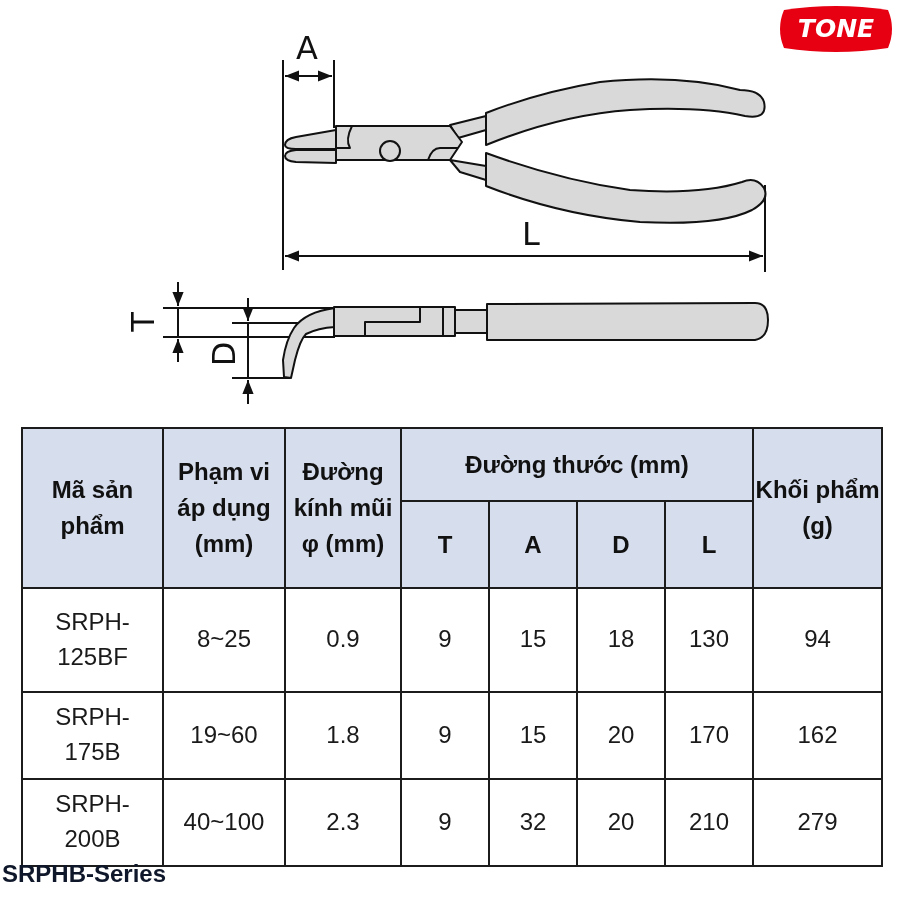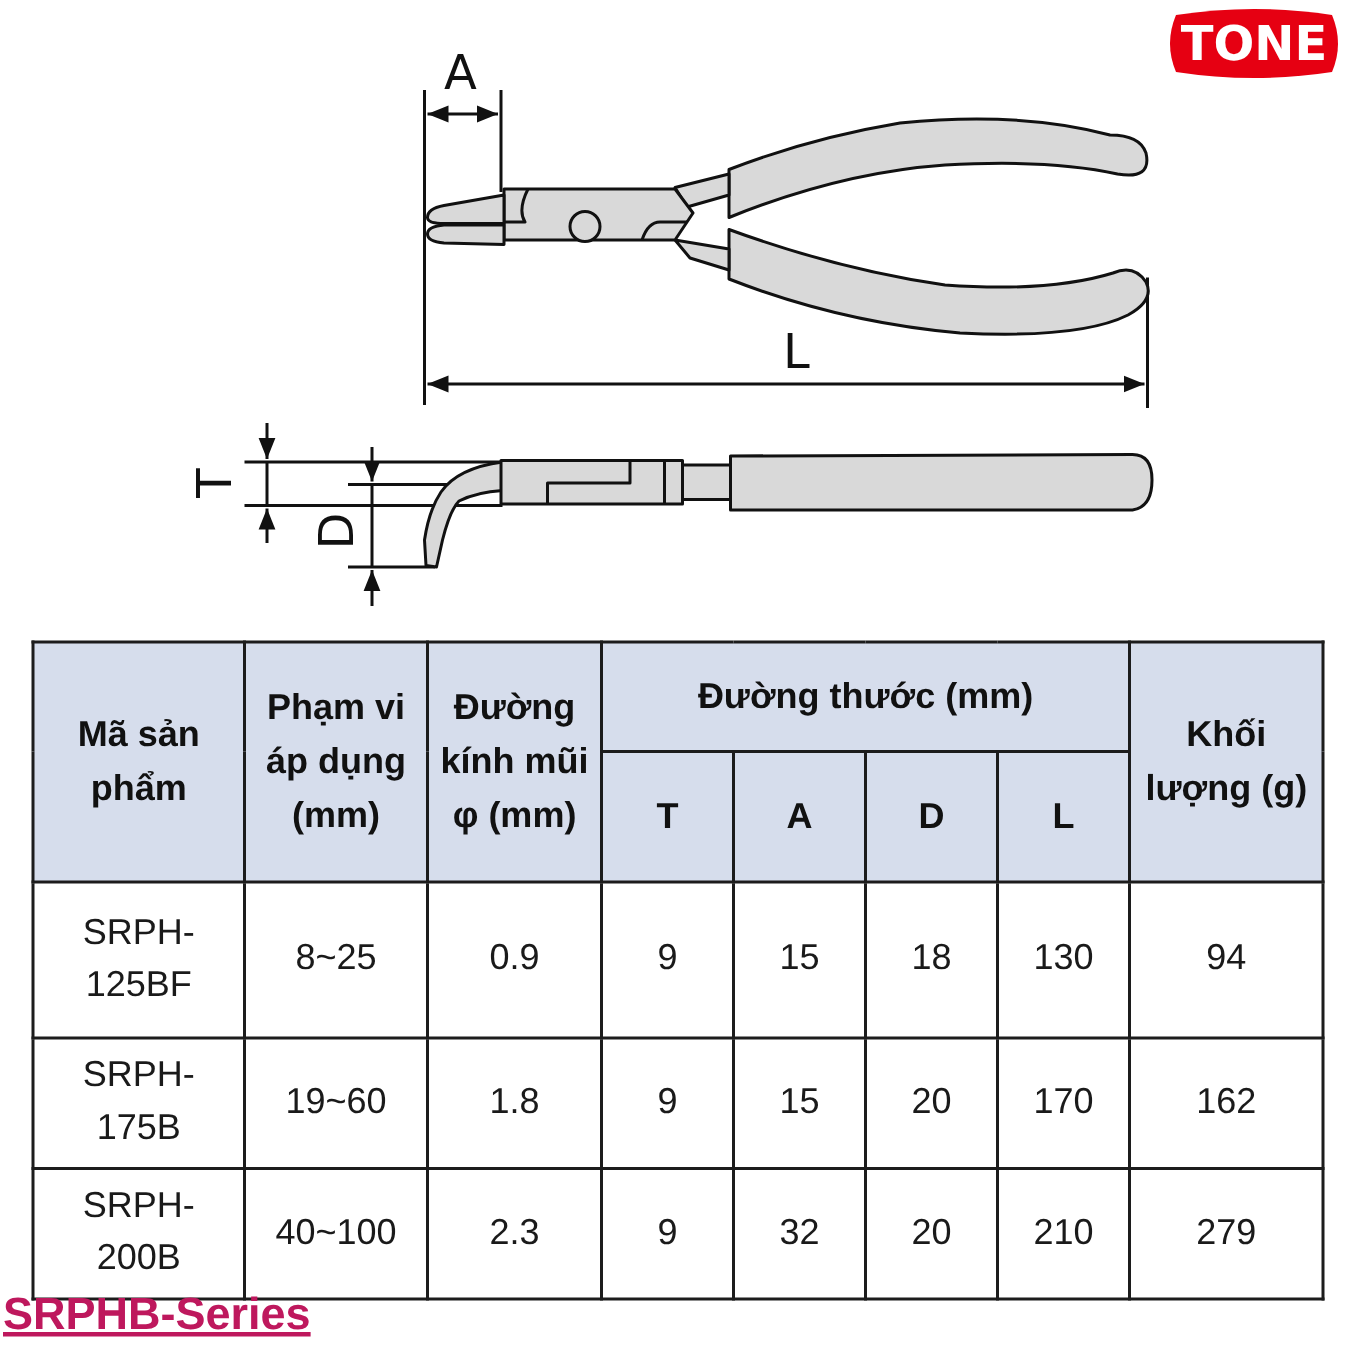--- a/index.html
+++ b/index.html
@@ -1,30 +1,30 @@
 <!DOCTYPE html>
 <html><head>
 <meta charset="utf-8">
 <style>
   html, body { margin:0; padding:0; background:#ffffff; }
   body { width:900px; height:900px; position:relative; overflow:hidden;
          font-family:"Liberation Sans", "DejaVu Sans", sans-serif; color:#1a1a1a; }
   .logo { position:absolute; left:776px; top:4px; width:120px; height:50px; }
   .logo svg { display:block; }
   .logo-text { position:absolute; left:0; top:0; width:120px; height:50px; line-height:50px;
-               text-align:center; color:#fff; font-weight:bold; font-size:32px; letter-spacing:0px;
-               font-family:"DejaVu Sans", sans-serif; }
+               text-align:center; color:#fff; font-weight:bold; font-size:25px; letter-spacing:0px;
+               font-family:"DejaVu Sans", sans-serif;font-style:italic; }
   .diagram { position:absolute; left:0; top:0; width:900px; height:420px; }
   .dim-label { position:absolute; font-family:"DejaVu Sans", sans-serif; font-size:32px; color:#111; line-height:1; }
   table.spec { position:absolute; left:21px; top:427px; width:860px; height:421px;
                border-collapse:collapse; table-layout:fixed; }
   table.spec th, table.spec td { border:2px solid #1c1c1c; text-align:center; vertical-align:middle; padding:0; }
   table.spec th { background:#d6ddec; font-weight:bold; font-size:24px; line-height:1.5; color:#111; }
   table.spec td { background:#ffffff; font-size:24px; line-height:1.45; color:#1a1a1a; }
-  .series { position:absolute; left:2px; top:860px; font-size:30px; font-weight:bold; color:#be185d;text-decoration:underline; }
+  .series { position:absolute; left:2px; top:860px; font-size:24px; font-weight:bold; color:#0f172a; }
 </style>
 </head>
 <body>
 
 <div class="logo">
   <svg width="120" height="50" viewBox="0 0 120 50">
     <path d="M8,6 Q60,-2 112,6 Q120,25 112,44 Q60,52 8,44 Q0,25 8,6 Z" fill="#e60012"></path>
   </svg>
   <div class="logo-text">TONE</div>
 </div>
@@ -105,21 +105,21 @@
       <col style="width:88px">
       <col style="width:88px">
     <col style="width:129px">
   </colgroup>
   <thead>
     <tr style="height:73px">
       <th rowspan="2">Mã sản phẩm</th>
       <th rowspan="2">Phạm vi áp dụng (mm)</th>
       <th rowspan="2">Đường kính mũi φ (mm)</th>
       <th colspan="4">Đường thước (mm)</th>
-      <th rowspan="2">Khối lượng (g)</th>
+      <th rowspan="2">Khối phẩm (g)</th>
     </tr>
     <tr style="height:87px">
       <th>T</th>
       <th>A</th>
       <th>D</th>
       <th>L</th>
     </tr>
   </thead>
   <tbody>
     <tr style="height:87px">

